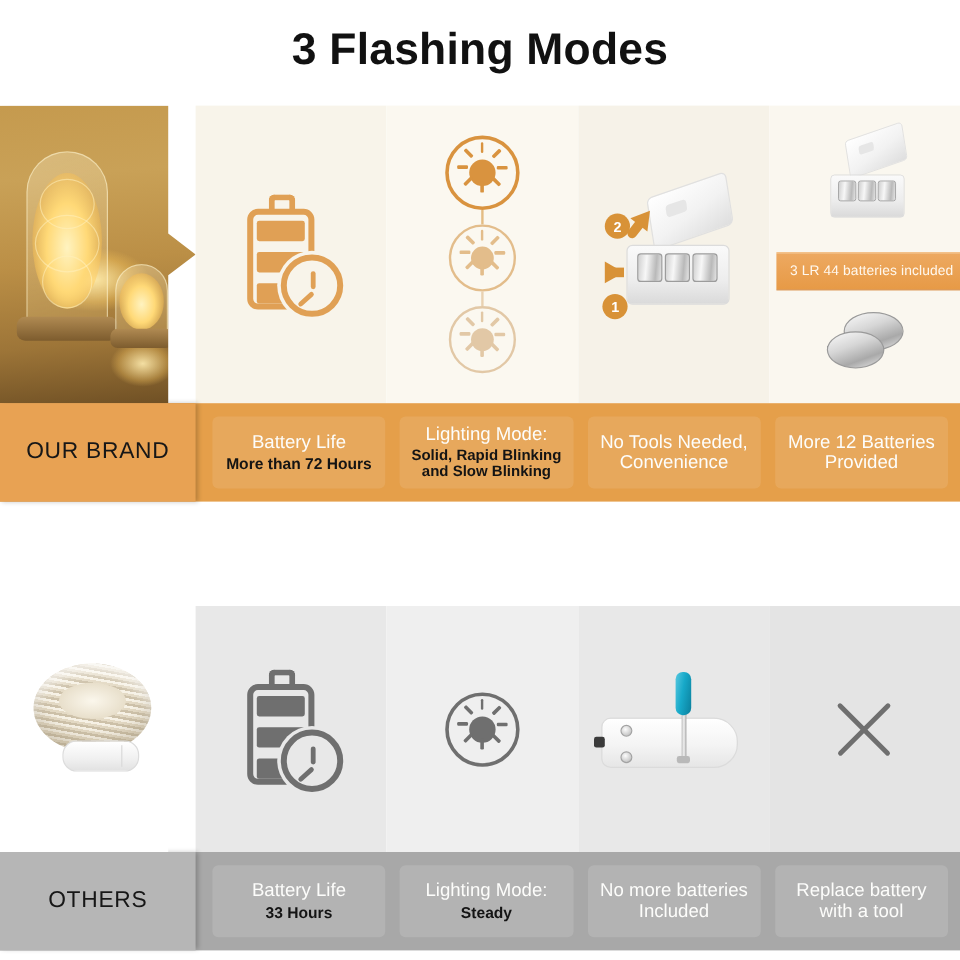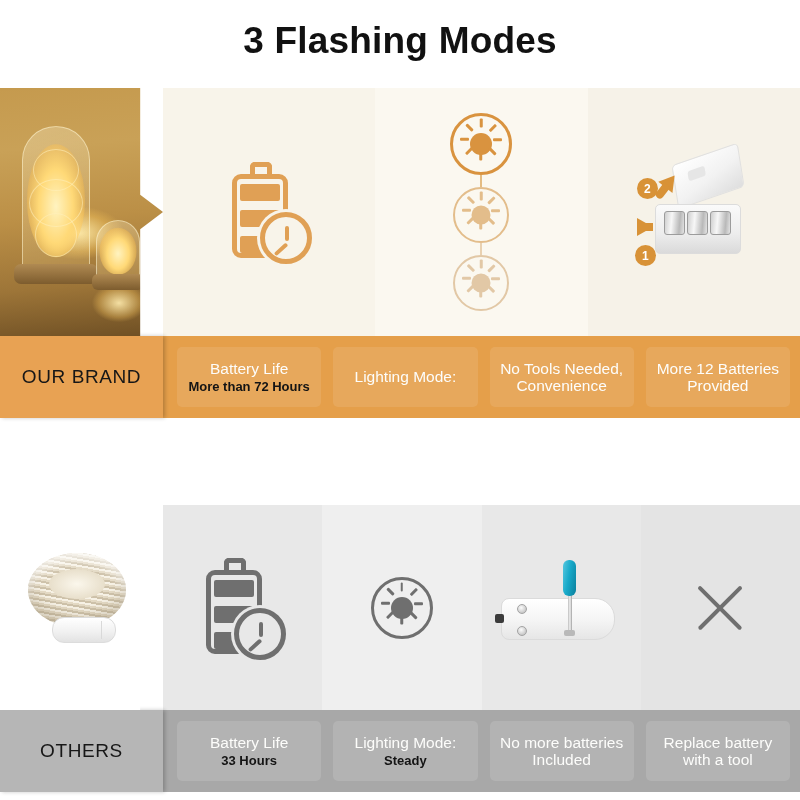--- a/index.html
+++ b/index.html
@@ -638,31 +638,54 @@
               <div class="coincell cc3"></div>
             </div>
             <div class="arrow-right"></div>
             <div class="arrow-up"></div>
             <div class="step-badge sb1">1</div>
             <div class="step-badge sb2">2</div>
           </div>
         </div>
       </div>
 
+      <div class="cell b-c4">
+        <div class="col4">
+          <div class="mini-box">
+            <div class="boxill">
+              <div class="box-lid"></div>
+              <div class="box-base">
+                <div class="coincell cc1"></div>
+                <div class="coincell cc2"></div>
+                <div class="coincell cc3"></div>
+              </div>
+            </div>
+          </div>
+          <div class="banner">
+            <span class="banner-text">3 LR 44 batteries included</span>
+          </div>
+          <div class="coin-pair">
+            <div class="coin coin-top"></div>
+            <div class="coin-edge"></div>
+            <div class="coin coin-bot"></div>
+          </div>
+        </div>
+      </div>
     </div>
 
     <div class="label-bar">
       <div class="brand-tag orange">OUR BRAND</div>
       <div class="label-cells">
         <div class="label-cell">
           <div class="lc-title">Battery Life</div>
           <div class="lc-sub plain">More than 72 Hours</div>
         </div>
         <div class="label-cell">
           <div class="lc-title">Lighting Mode:</div>
+          <div class="lc-sub">Solid, Rapid Blinking and Slow Blinking</div>
         </div>
         <div class="label-cell">
           <div class="lc-title">No Tools Needed, Convenience</div>
         </div>
         <div class="label-cell">
           <div class="lc-title">More 12 Batteries Provided</div>
         </div>
       </div>
     </div>
   </div>

